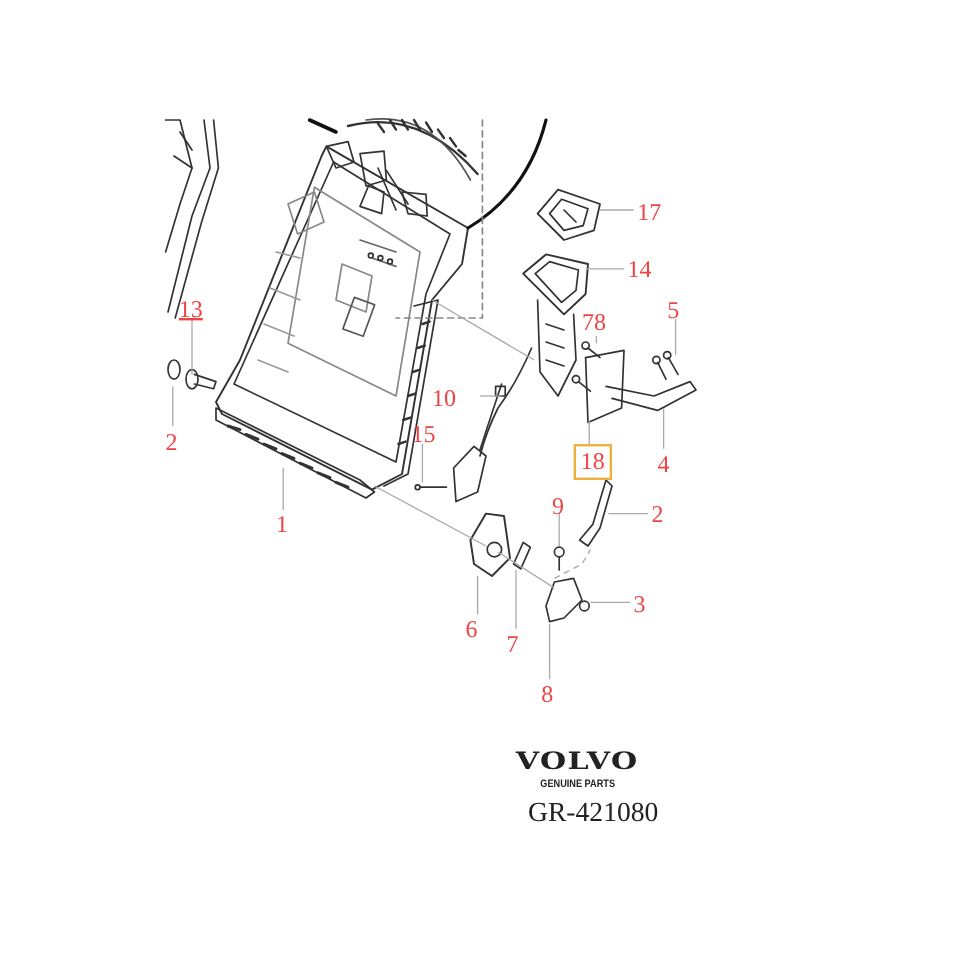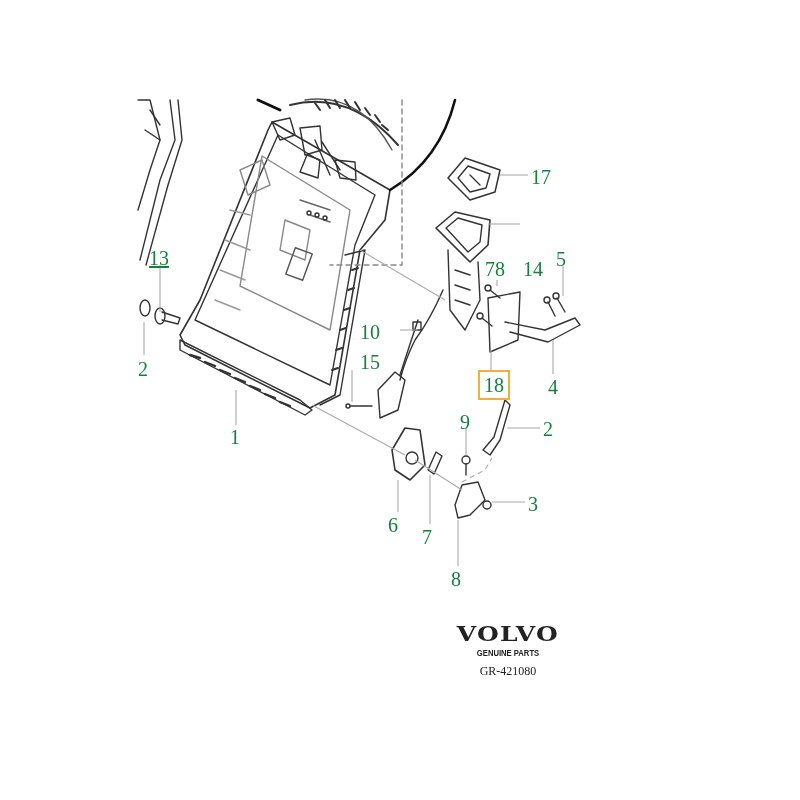--- a/index.html
+++ b/index.html
@@ -1,23 +1,23 @@
 <!DOCTYPE html>
 <html><head>
   <meta charset="utf-8">
   <style>
     html, body { margin:0; padding:0; background:#ffffff; }
     body { width:800px; height:800px; position:relative; overflow:hidden; font-family:"Liberation Serif", serif; }
     #diagram { position:absolute; left:0; top:0; width:800px; height:800px; }
-    .callout { position:absolute; font-family:"Liberation Serif", serif; font-size:20px; color:#15803d; line-height:1; }
+    .callout { position:absolute; font-family:"Liberation Serif", serif; font-size:20px; color:#ef4444; line-height:1; }
     .callout.highlight { border:2px solid #f0b040; padding:3px 4px; }
-    .brand { position:absolute; left:440px; top:622px; width:136px; text-align:center; }
+    .brand { position:absolute; left:440px; top:622px; width:136px; text-align:left; }
     .brand-name { font-family:"DejaVu Serif", serif; font-weight:bold; font-size:20px; letter-spacing:1px; color:#222; transform:scaleX(1.25); display:inline-block; }
     .brand-sub { font-family:"Liberation Sans", sans-serif; font-weight:bold; font-size:9px; color:#222; margin-top:2px; transform:scaleX(0.85); }
-    .brand-code { font-family:"Liberation Serif", serif; font-size:12px; color:#222; margin-top:6px; }
+    .brand-code { font-family:"Liberation Serif", serif; font-size:23px; color:#222; margin-top:6px; }
   </style>
 </head>
 <body>
 
 <svg id="diagram" viewBox="0 0 800 800" xmlns="http://www.w3.org/2000/svg">
   <g fill="none" stroke="#333" stroke-width="1.4" stroke-linejoin="round" stroke-linecap="round">
 
     <g>
       <path d="M138 100 L150 100 L160 140 L150 170 L138 210"></path>
       <path d="M170 100 L175 140 L160 180 L140 260"></path>
@@ -152,22 +152,22 @@
 <div class="callout" style="left:138px;top:359px;">2</div>
 <div class="callout" style="left:548px;top:377px;">4</div>
 <div class="callout" style="left:556px;top:249px;">5</div>
 <div class="callout" style="left:388px;top:515px;">6</div>
 <div class="callout" style="left:422px;top:527px;">7</div>
 <div class="callout" style="left:451px;top:569px;">8</div>
 <div class="callout" style="left:460px;top:412px;">9</div>
 <div class="callout" style="left:543px;top:419px;">2</div>
 <div class="callout" style="left:528px;top:494px;">3</div>
 <div class="callout" style="left:149px;top:248px;text-decoration:underline;">13</div>
-<div class="callout" style="left:523px;top:215px;margin-top:44px;">14</div>
-<div class="callout" style="left:323px;top:352px;padding-left:37px;">15</div>
+<div class="callout" style="left:523px;top:215px;">14</div>
+<div class="callout" style="left:343px;top:352px;">15</div>
 <div class="callout" style="left:360px;top:322px;">10</div>
 <div class="callout" style="left:531px;top:167px;">17</div>
 <div class="callout highlight" style="left:478px;top:370px;">18</div>
 <div class="callout" style="left:485px;top:259px;">78</div>
 
 <div class="brand">
   <div class="brand-name">VOLVO</div>
   <div class="brand-sub">GENUINE PARTS</div>
   <div class="brand-code">GR-421080</div>
 </div>

